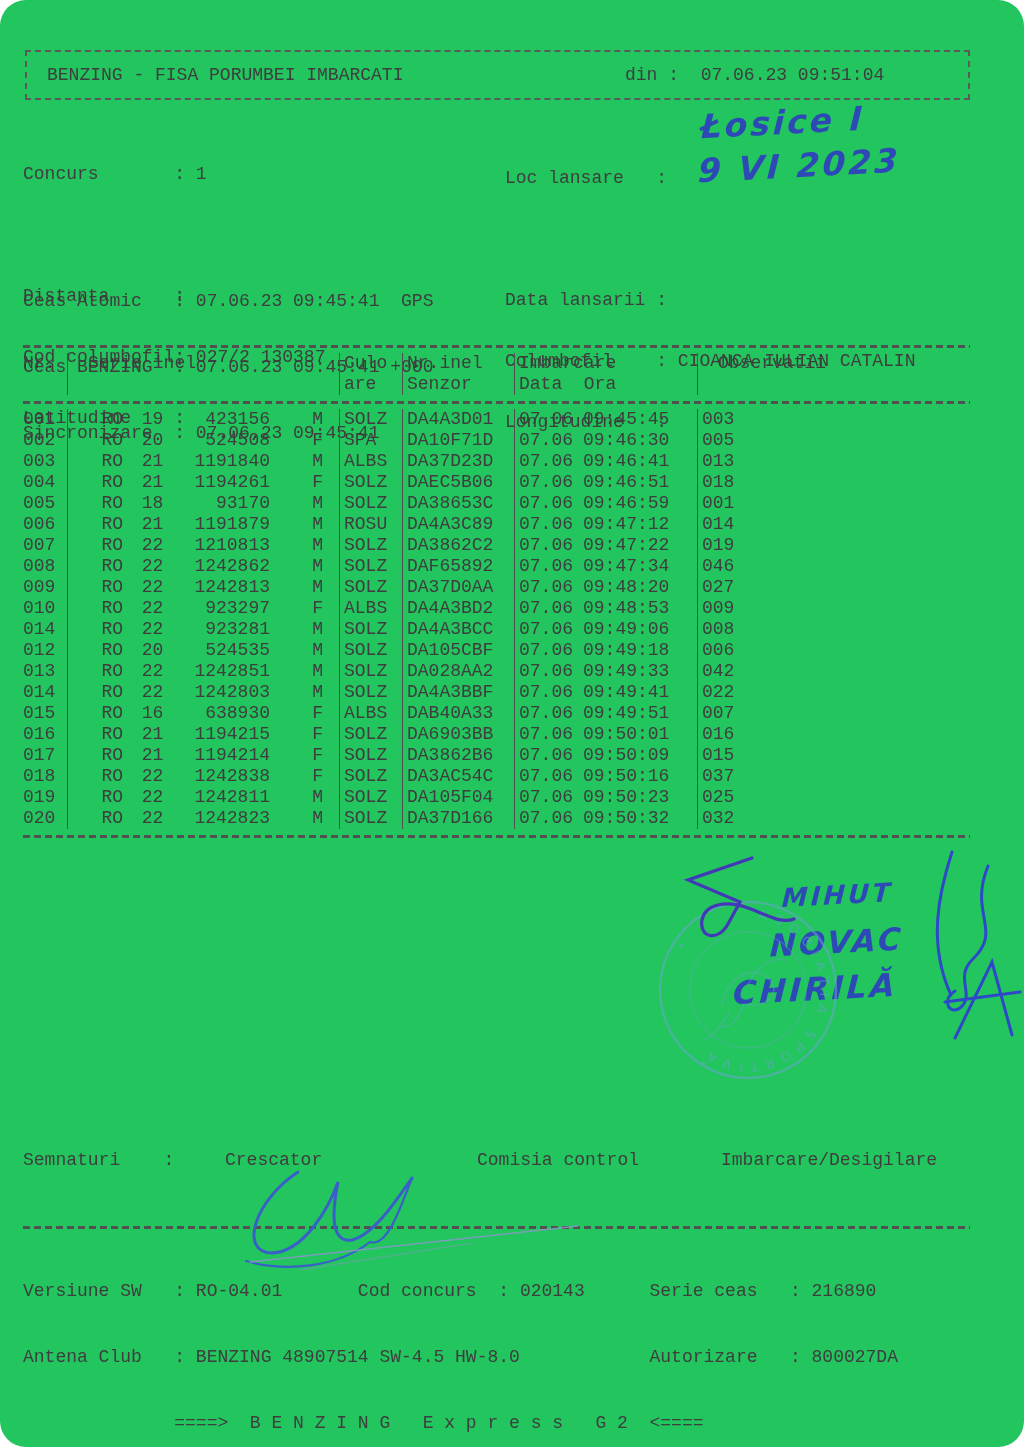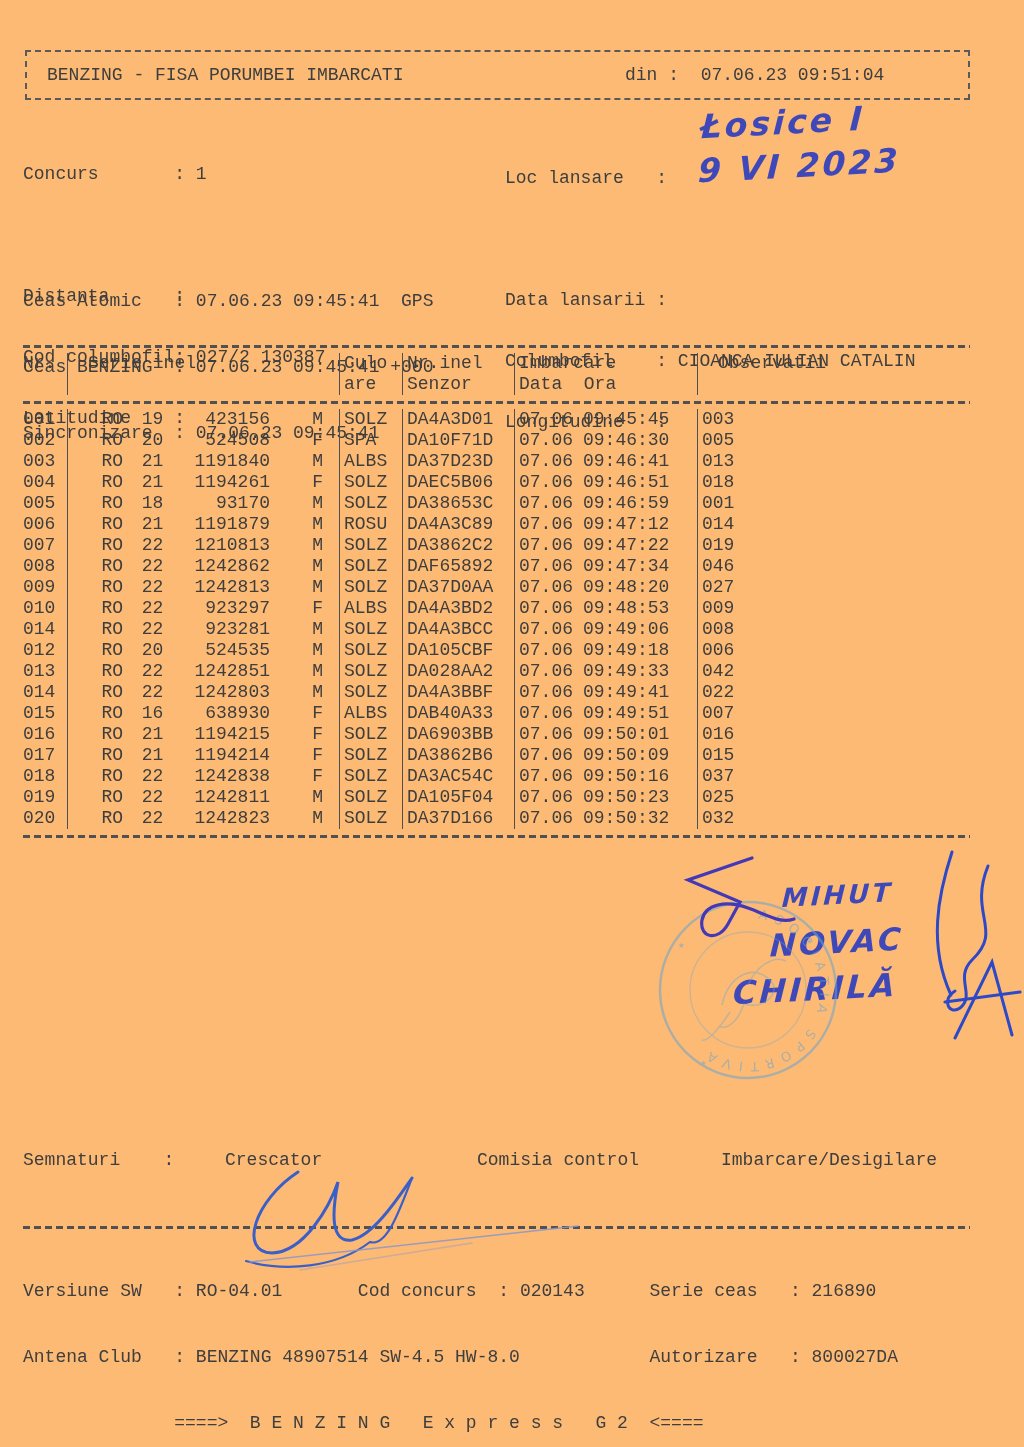--- a/index.html
+++ b/index.html
@@ -1,18 +1,18 @@
 <!DOCTYPE html>
 <html><head>
 <meta charset="utf-8">
 <style>
   html,body{margin:0;padding:0;background:#ffffff;}
   .page{
-    position:relative;width:1024px;height:1447px;background:#fdba74;overflow:hidden;
-    font-family:"Liberation Mono", monospace;font-size:18px;color:#3e3e3e;
+    position:relative;width:1024px;height:1447px;background:#22c55e;overflow:hidden;
+    font-family:"Liberation Mono", monospace;font-size:18px;color:#3e3e3e;border-radius:26px;
   }
   .ln{white-space:pre;line-height:21px;min-height:21px;}
   .abs{position:absolute;}
 
   
   .hdr-box{
     position:absolute;left:25px;top:50px;width:941px;height:46px;
     border:2px dashed #5a5a5a;display:flex;align-items:center;
   }
   .hdr-title{position:absolute;left:20px;white-space:pre;}

